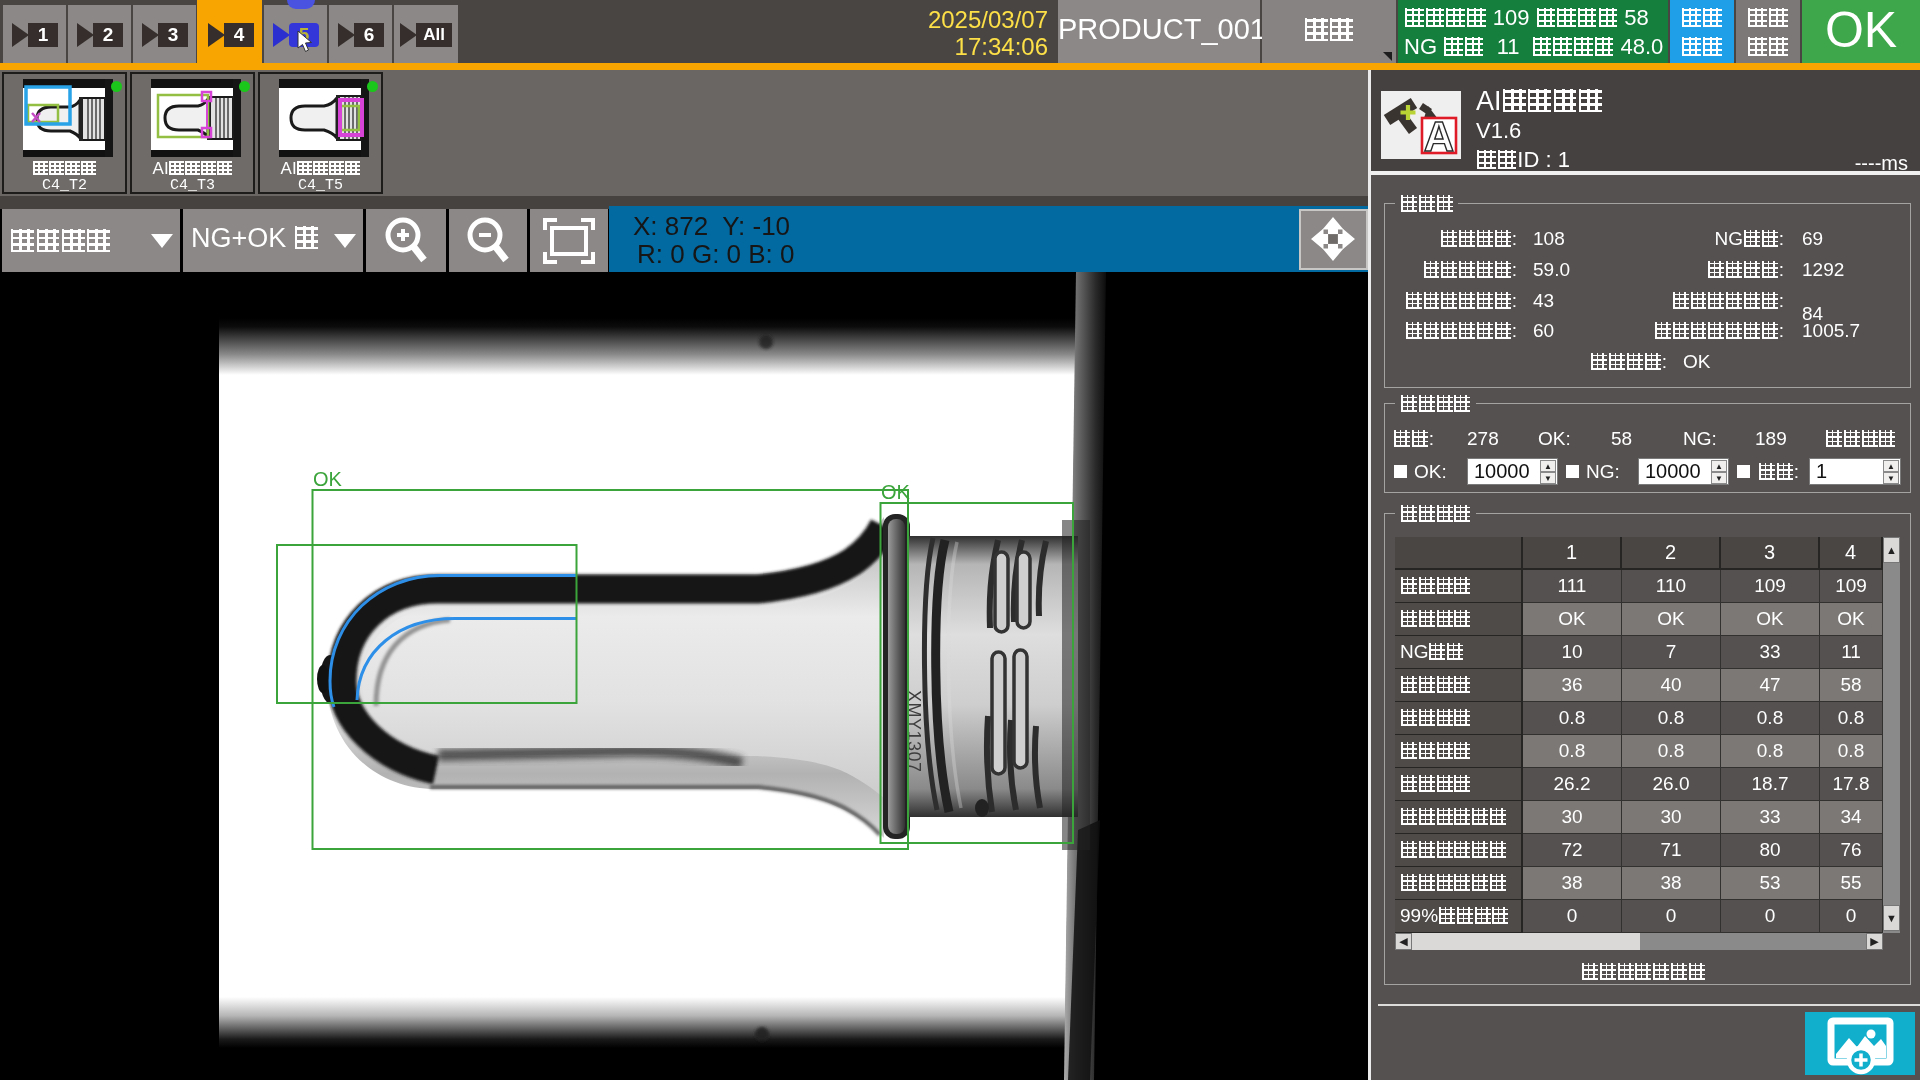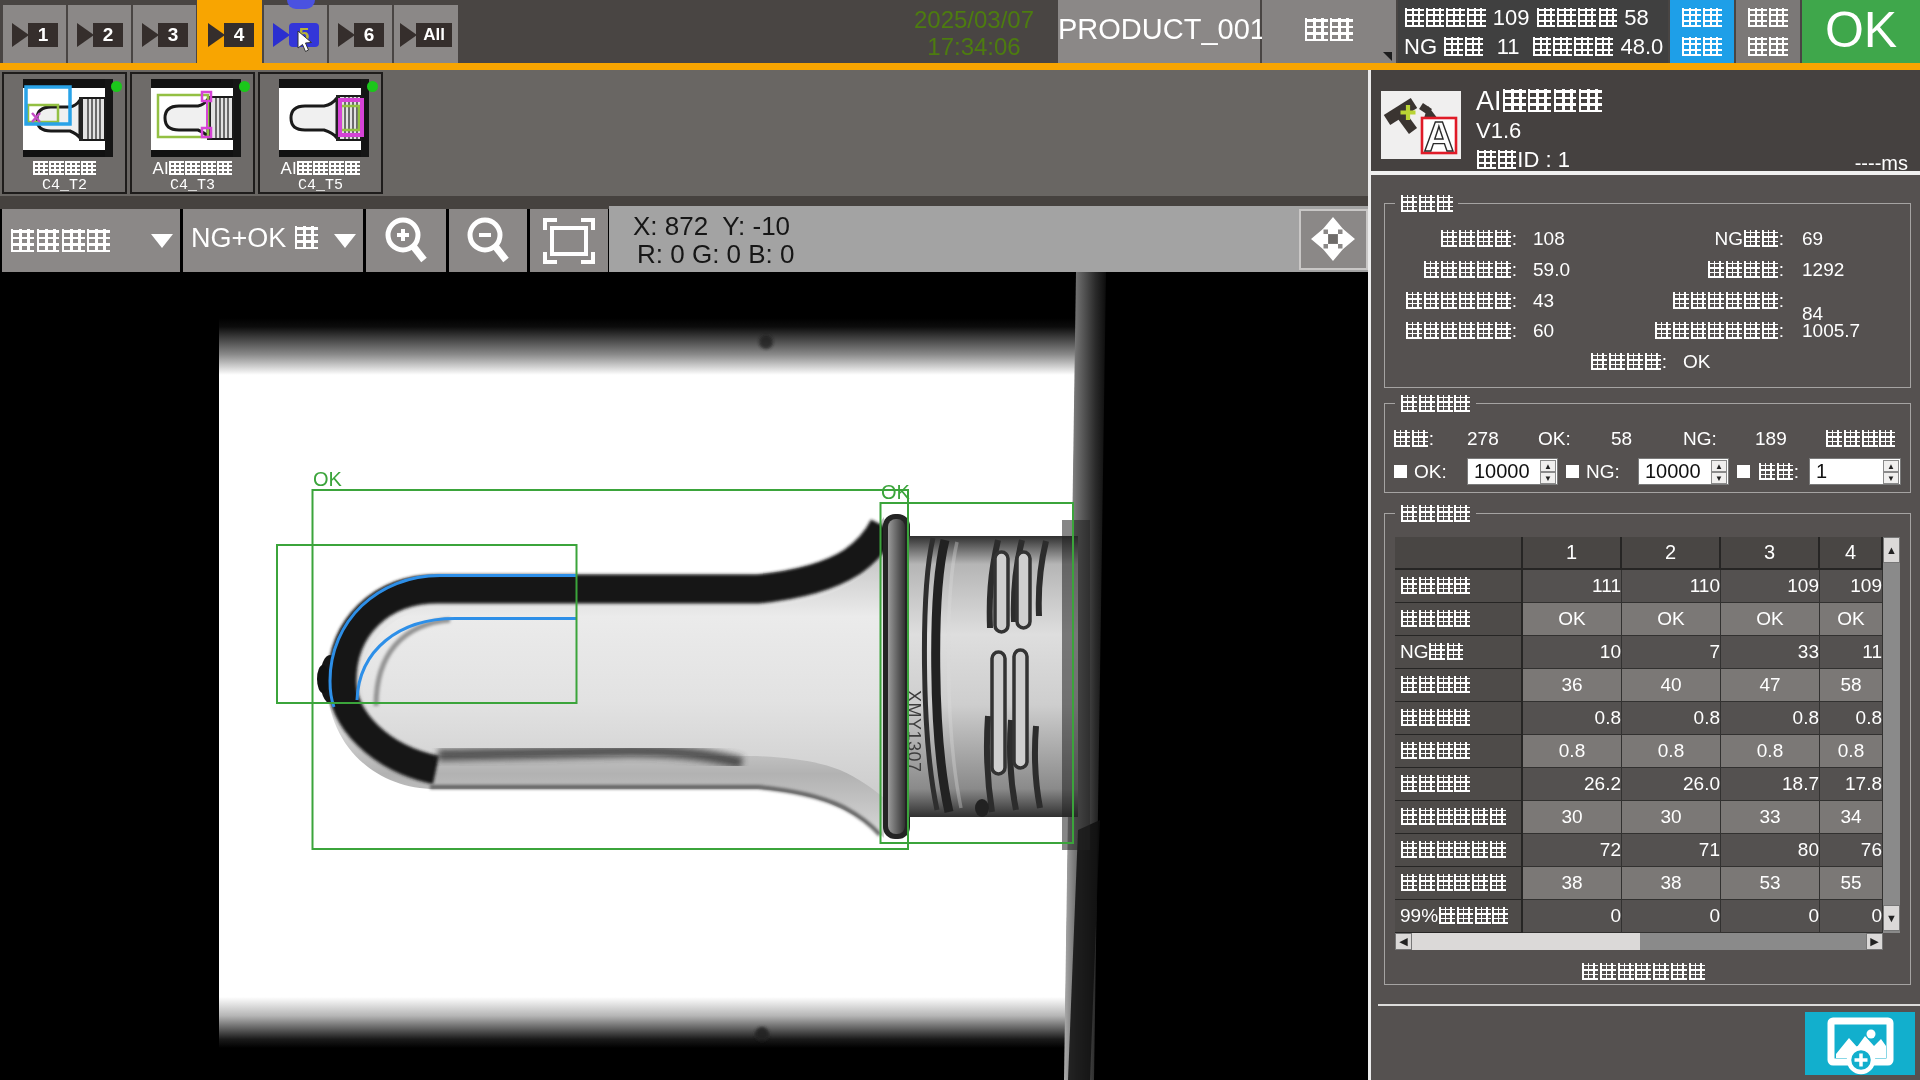--- a/index.html
+++ b/index.html
@@ -18,39 +18,39 @@
 #thumbrow{left:0;top:70px;width:1368px;height:132px;background:#696663}
 .card{top:72px;width:125px;height:122px;background:#6E6B69;border:2px solid #1E1C1B}
 .clab1{position:absolute;left:0;top:85px;width:121px;text-align:center;color:#fff;font-size:17px}
 .clab2{position:absolute;left:0;top:103px;width:121px;text-align:center;color:#fff;font-size:15px;font-family:"Liberation Mono",monospace}
 .gdot{position:absolute;right:3px;top:7px;width:11px;height:11px;border-radius:6px;background:#1BC71B}
 .thumb{position:absolute;left:19px;top:5px;width:90px;height:78px}
 
 #toolstrip{left:0;top:196px;width:1368px;height:13px;background:#46423F}
 .tbtn{top:209px;height:63px;background:#8B8887;color:#fff}
 .dtri{position:absolute;width:0;height:0;border-top:14px solid #fff;border-left:11px solid transparent;border-right:11px solid transparent;top:25px}
-#xyarea{left:609px;top:206px;width:759px;height:66px;background:#a3a3a3;color:#161616;font-size:26px}
+#xyarea{left:609px;top:206px;width:759px;height:66px;background:#0369a1;color:#161616;font-size:26px}
 #movebtn{left:1299px;top:209px;width:69px;height:61px;background:#8B8887;border:2px solid #C9C7C6}
 
 #rpanel{left:1368px;top:70px;width:552px;height:1010px;background:#555150}
 #rphead{position:absolute;left:0;top:0;width:552px;height:103px;background:#454140}
 #rpline{position:absolute;left:3px;top:101px;width:549px;height:4px;background:#F0F0F0}
 #rpborder{left:1368px;top:70px;width:3px;height:1010px;background:#ECECEC}
 .fieldset{position:absolute;border:1px solid #A5A3A2}
 .ftitle{position:absolute;top:-10px;left:10px;background:#555150;padding:0 5px;color:#fff;font-size:19px;line-height:19px}
 .t{position:absolute;color:#fff;font-size:19px;white-space:nowrap}
 .tr{text-align:right}
 .spin{position:absolute;height:27px;background:#fff;border:1px solid #7a7a7a;color:#111;font-size:20px;line-height:25px;padding-left:6px}
 .spb{position:absolute;right:1px;width:16px;height:12px;background:#F0EFEE;border:1px solid #8a8a8a;font-size:8px;color:#222;text-align:center;line-height:11px}
 .cbx{position:absolute;width:13px;height:13px;background:#fff}
 
 #ctable{position:absolute;left:27px;top:467px;width:505px;height:413px}
 .hcell{position:absolute;background:#494644;border-right:2px solid #262524;border-bottom:2px solid #262524;color:#fff;font-size:20px;text-align:center;line-height:31px;height:33px}
 .lcell{position:absolute;background:#4E4B49;border-right:2px solid #262524;border-bottom:1px solid #262524;color:#fff;font-size:19px;height:33px;line-height:32px;padding-left:5px}
-.vd{position:absolute;background:#545150;border-right:1px solid #323130;border-bottom:1px solid #323130;color:#fff;font-size:19px;text-align:right;height:33px;line-height:32px}
+.vd{position:absolute;background:#545150;border-right:1px solid #323130;border-bottom:1px solid #323130;color:#fff;font-size:19px;text-align:center;height:33px;line-height:32px}
 .vl{position:absolute;background:#7B7876;border-right:1px solid #323130;border-bottom:1px solid #323130;color:#fff;font-size:19px;text-align:center;height:33px;line-height:32px}
 </style></head>
 <body>
 <div class="abs" id="topbar"></div>
 <div class="abs" id="orange"></div>
 <div class="abs" style="left:197px;top:0;width:65px;height:70px;background:#F8A501"></div>
 
 <div class="abs tab" style="left:3px">
     <div class="tabico">
       <span class="ttri"></span>
@@ -91,25 +91,25 @@
     </div>
   </div>
 <div class="abs tab" style="left:394px;width:64px">
     <div class="tabico" style="left:6px;width:52px">
       <span class="ttri"></span>
       <span class="tnum" style="width:36px;font-size:17px">All</span>
     </div>
   </div>
 <div class="abs" style="left:287px;top:0;width:28px;height:9px;border-radius:0 0 14px 14px;background:#4A52E0"></div>
 
-<div class="abs" style="left:900px;top:6px;width:148px;text-align:center;color:#4d7c0f;font-size:24px;line-height:27px">2025/03/07<br>17:34:06</div>
+<div class="abs" style="left:900px;top:6px;width:148px;text-align:right;color:#fde047;font-size:24px;line-height:27px">2025/03/07<br>17:34:06</div>
 <div class="abs" style="left:1058px;top:0;width:202px;height:63px;background:#8B8887;color:#fff;font-size:29px;text-align:center;line-height:58px">PRODUCT_001</div>
 <div class="abs" style="left:1262px;top:0;width:134px;height:63px;background:#868382;color:#fff;font-size:27px;text-align:center;line-height:60px"><span class="cj"><b></b><b></b></span>
 <span style="position:absolute;right:4px;bottom:2px;width:0;height:0;border-top:9px solid #1d1d1d;border-left:9px solid transparent;border-right:0px solid transparent"></span></div>
-<div class="abs" style="left:1398px;top:0;width:270px;height:63px;background:#404040;color:#fff;font-size:22px;line-height:29px;padding:3px 0 0 6px;white-space:nowrap">
+<div class="abs" style="left:1398px;top:0;width:270px;height:63px;background:#15803d;color:#fff;font-size:22px;line-height:29px;padding:3px 0 0 6px;white-space:nowrap">
 <span class="cj"><b></b><b></b><b></b><b></b></span> 109 <span class="cj"><b></b><b></b><b></b><b></b></span> 58<br>NG <span class="cj"><b></b><b></b></span>&nbsp; 11 &nbsp;<span class="cj"><b></b><b></b><b></b><b></b></span> 48.0</div>
 <div class="abs" style="left:1670px;top:0;width:64px;height:63px;background:#1E9FE8;color:#fff;font-size:22px;text-align:center;line-height:29px;padding-top:3px"><span class="cj"><b></b><b></b></span><br><span class="cj"><b></b><b></b></span></div>
 <div class="abs" style="left:1736px;top:0;width:64px;height:63px;background:#7B7877;color:#fff;font-size:22px;text-align:center;line-height:29px;padding-top:3px"><span class="cj"><b></b><b></b></span><br><span class="cj"><b></b><b></b></span></div>
 <div class="abs" style="left:1802px;top:0;width:118px;height:63px;background:#3FA74B;color:#fff;font-size:50px;text-align:center;line-height:60px">OK</div>
 
 <div class="abs" id="thumbrow"></div>
 <div class="abs card" style="left:2px">
  <div class="thumb"><svg width="90" height="78" viewBox="0 0 90 78">
         <rect width="90" height="78" fill="#fff"></rect>
         <rect width="90" height="9" fill="#111"></rect>

